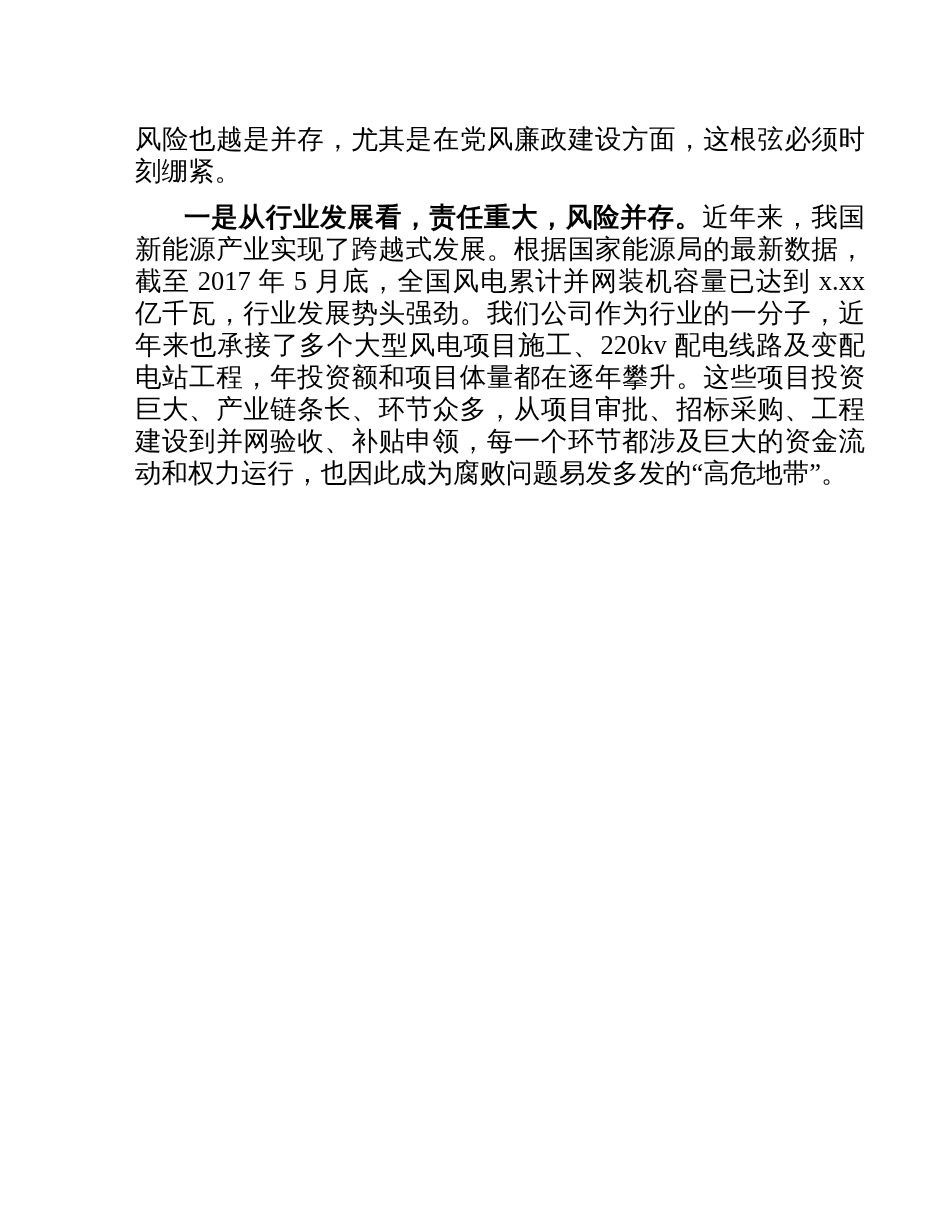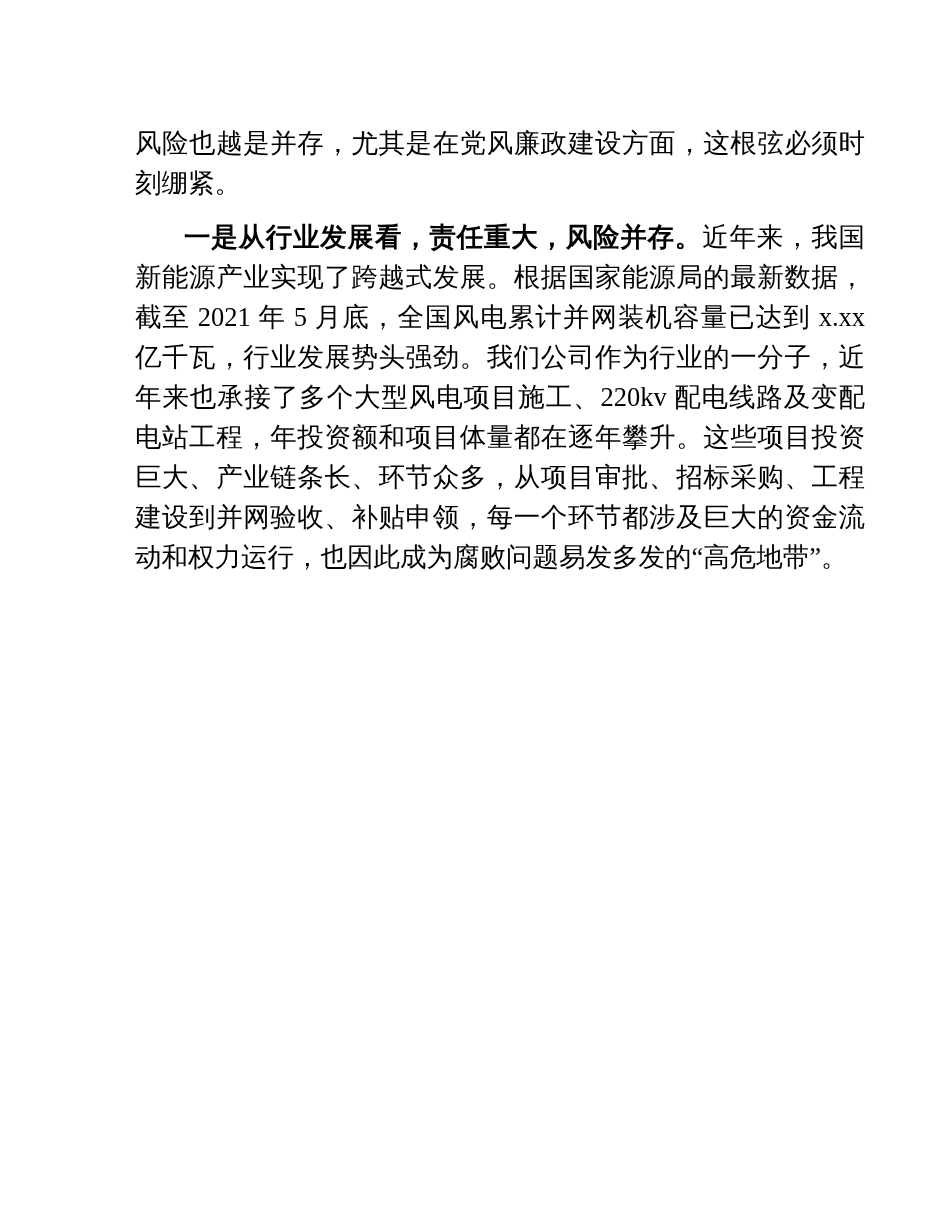--- a/index.html
+++ b/index.html
@@ -15,21 +15,21 @@
     overflow: hidden;
   }
   .content {
     position: absolute;
     left: 135px;
     top: 123px;
     width: 730px;
     color: #000000;
     font-family: "Liberation Serif", "DejaVu Serif", serif;
     font-size: 26.5px;
-    line-height: 40px;
+    line-height: 32px;
     text-align: justify;
     text-justify: inter-ideograph;
   }
   .para {
     margin: 0 0 14px 0;
     padding: 0;
     word-break: break-all;
     overflow-wrap: break-word;
   }
   .para:last-child {
@@ -47,17 +47,17 @@
   }
 </style>
 </head>
 <body>
 
 <div class="page">
   <div class="content">
 
     <p class="para"><span class="body-text">风险也越是并存，尤其是在党风廉政建设方面，这根弦必须时刻绷紧。</span></p>
 
-    <p class="para indent-2em"><span class="lead-bold">一是从行业发展看，责任重大，风险并存。</span><span class="body-text">近年来，我国新能源产业实现了跨越式发展。根据国家能源局的最新数据，截至 2021 年 5 月底，全国风电累计并网装机容量已达到 x.xx 亿千瓦，行业发展势头强劲。我们公司作为行业的一分子，近年来也承接了多个大型风电项目施工、220kv 配电线路及变配电站工程，年投资额和项目体量都在逐年攀升。这些项目投资巨大、产业链条长、环节众多，从项目审批、招标采购、工程建设到并网验收、补贴申领，每一个环节都涉及巨大的资金流动和权力运行，也因此成为腐败问题易发多发的“高危地带”。</span></p>
+    <p class="para indent-2em"><span class="lead-bold">一是从行业发展看，责任重大，风险并存。</span><span class="body-text">近年来，我国新能源产业实现了跨越式发展。根据国家能源局的最新数据，截至 2017 年 5 月底，全国风电累计并网装机容量已达到 x.xx 亿千瓦，行业发展势头强劲。我们公司作为行业的一分子，近年来也承接了多个大型风电项目施工、220kv 配电线路及变配电站工程，年投资额和项目体量都在逐年攀升。这些项目投资巨大、产业链条长、环节众多，从项目审批、招标采购、工程建设到并网验收、补贴申领，每一个环节都涉及巨大的资金流动和权力运行，也因此成为腐败问题易发多发的“高危地带”。</span></p>
 
 
   </div>
 </div>
 
 </body></html>

